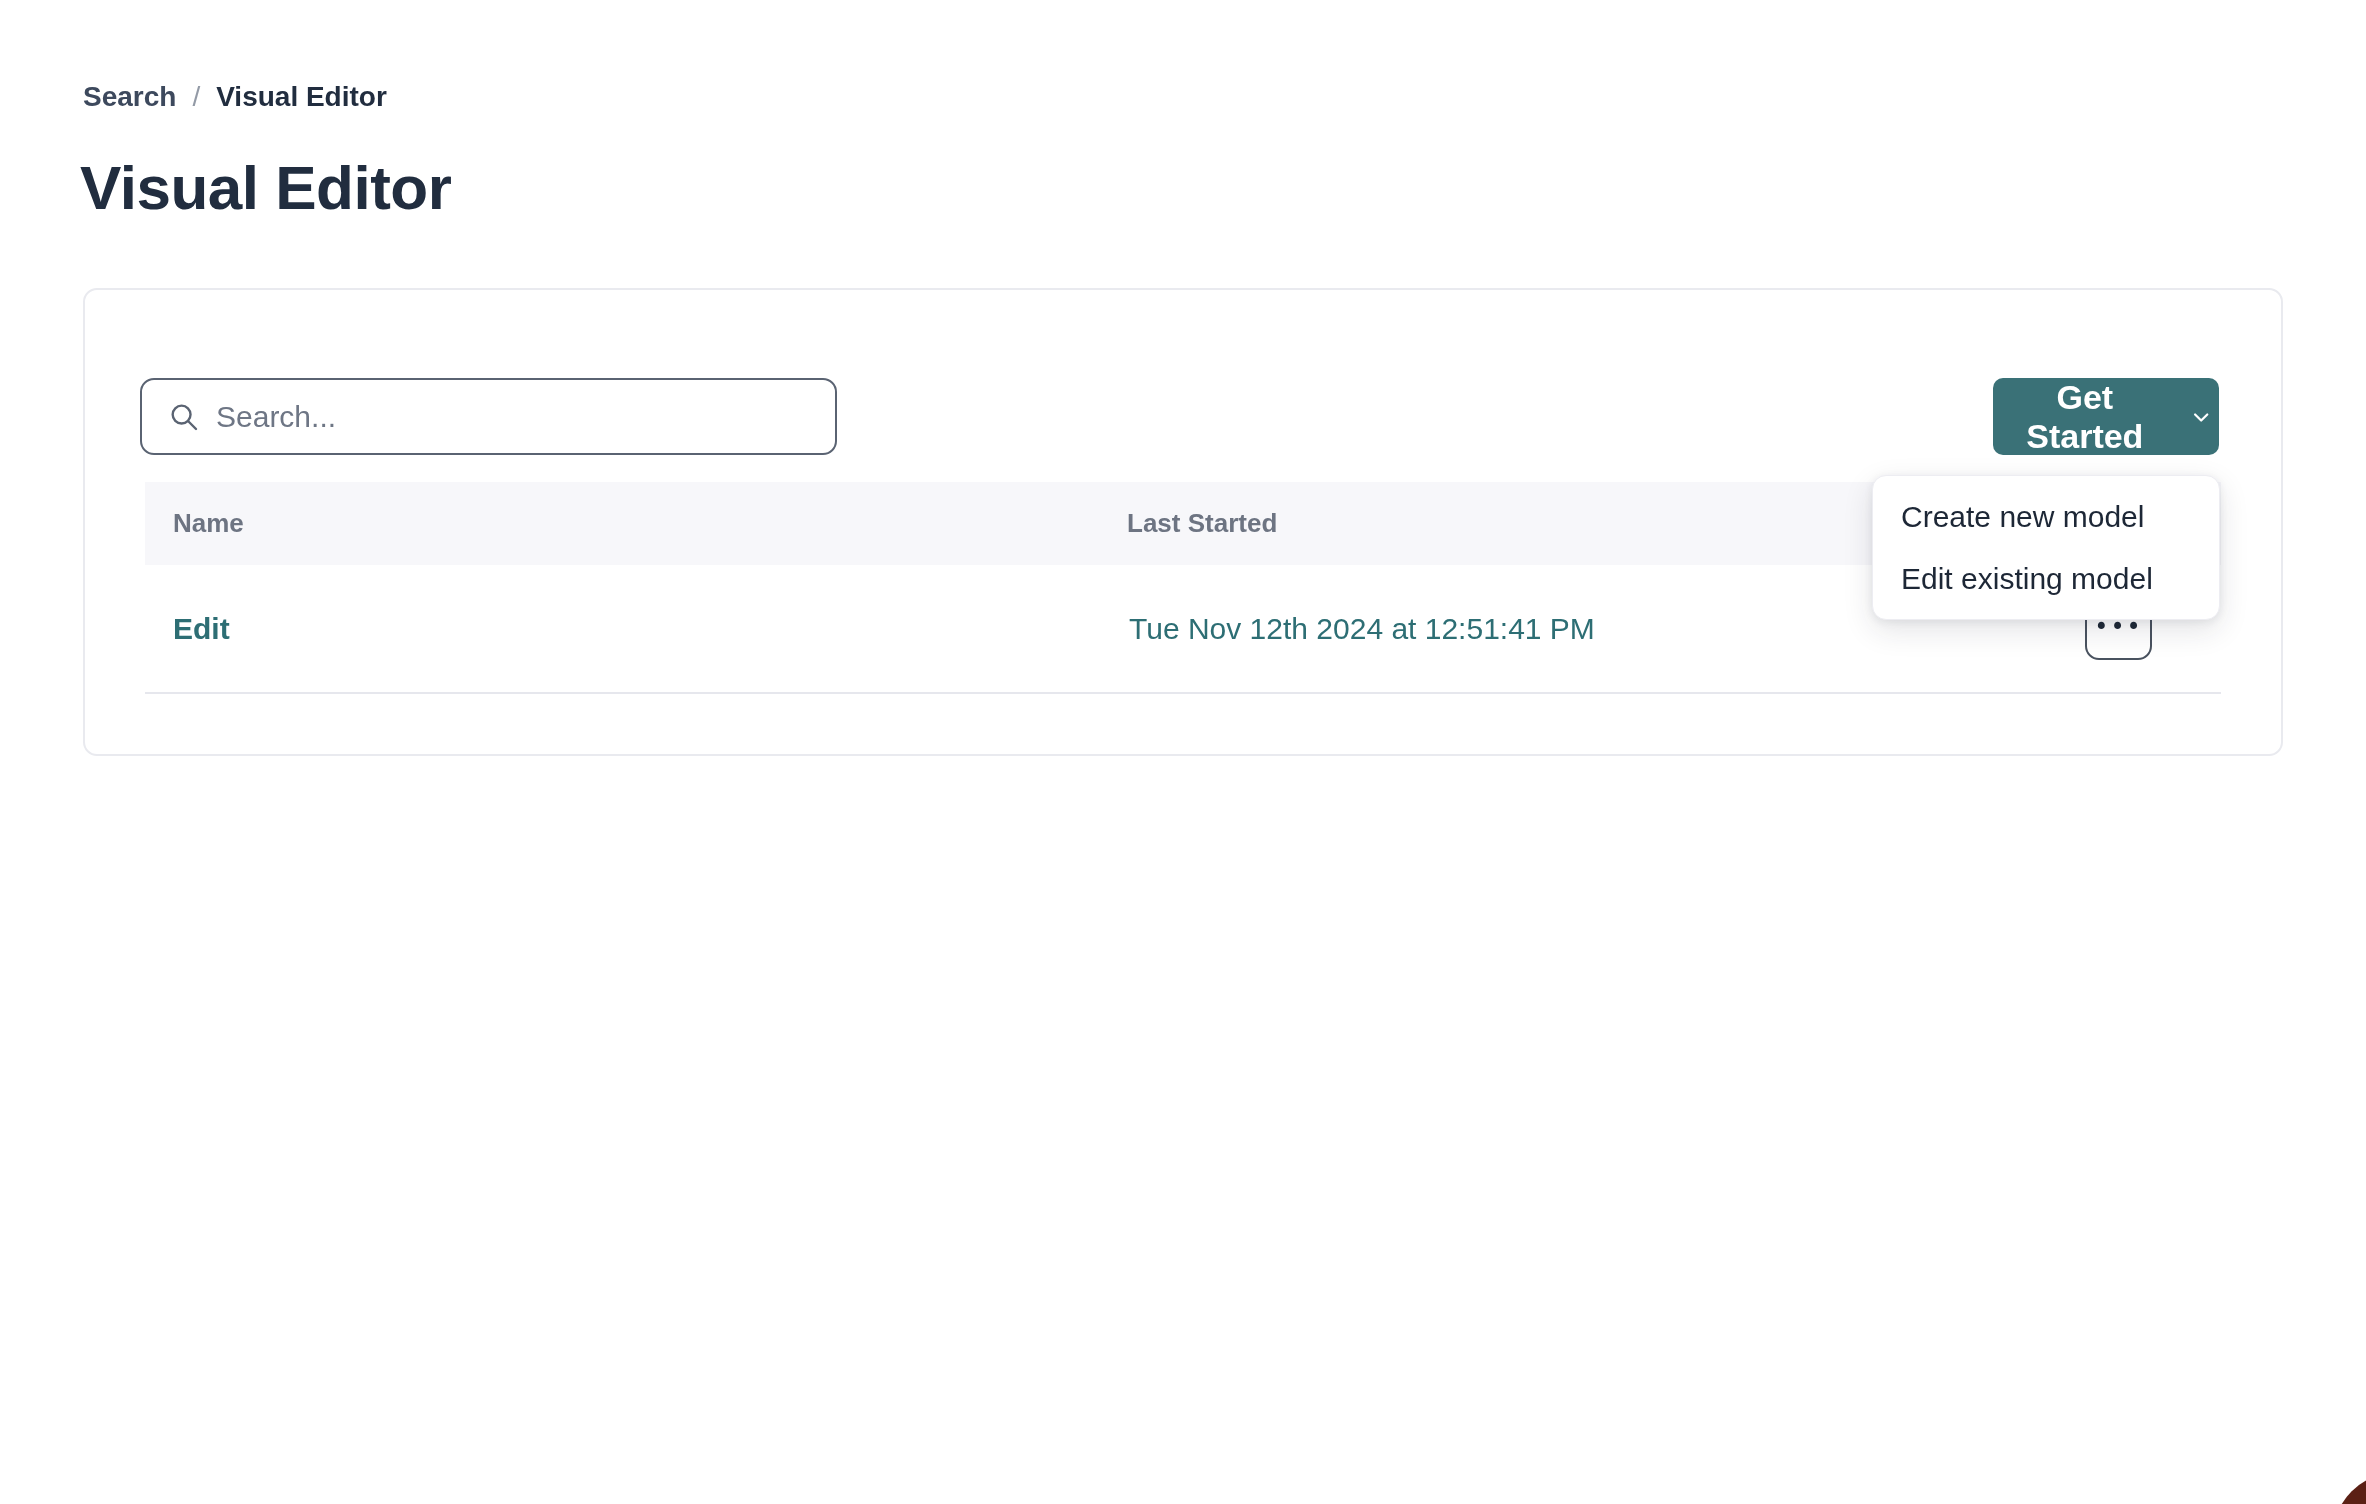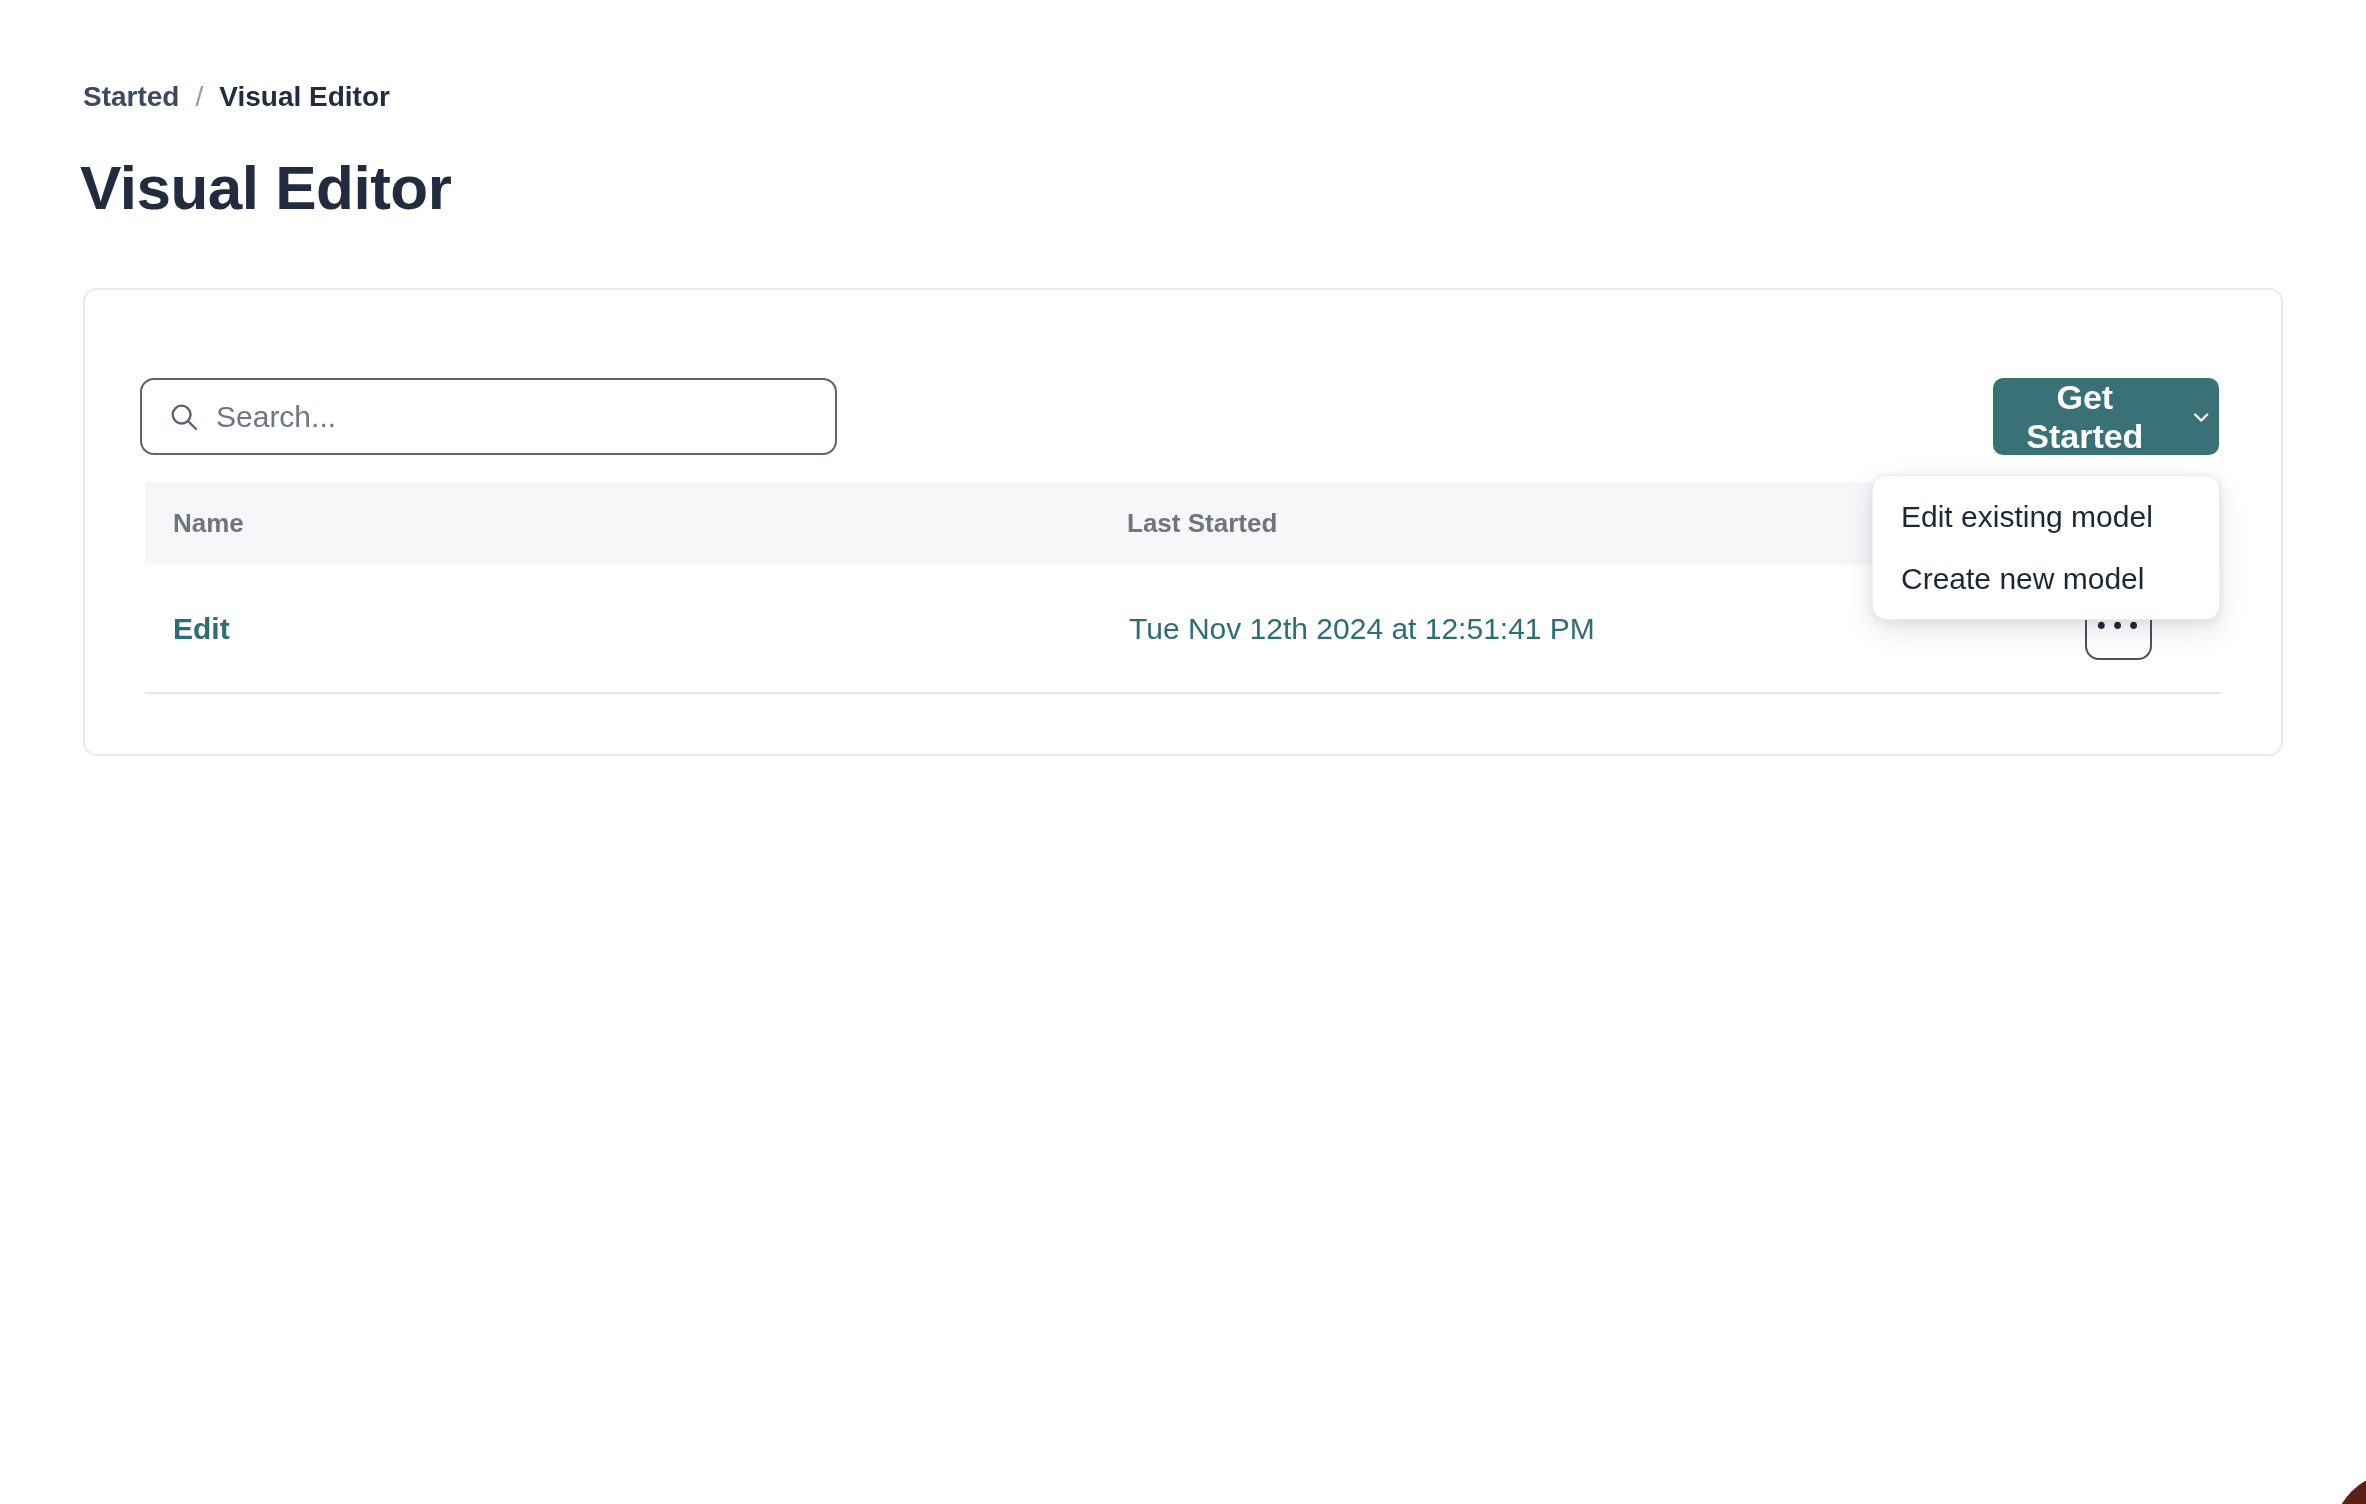--- a/index.html
+++ b/index.html
@@ -103,21 +103,21 @@
     position:absolute;left:2333px;top:1473px;width:126px;height:126px;
     border-radius:50%;background:#5B2015;
   }
 </style>
 </head>
 <body>
 
 <div class="page">
 
   <nav class="breadcrumb">
-    <a class="crumb-link">Started</a>
+    <a class="crumb-link">Search</a>
     <span class="crumb-sep">/</span>
     <span class="crumb-current">Visual Editor</span>
   </nav>
 
   <h1 class="page-title">Visual Editor</h1>
 
   <section class="card"></section>
 
   <div class="search-wrap">
     <svg width="32" height="32" viewBox="0 0 24 24" fill="none">
@@ -144,19 +144,19 @@
     <a class="cell cell-date">Tue Nov 12th 2024 at 12:51:41 PM</a>
   </div>
 
   <div class="row-divider"></div>
 
   <button class="btn-ellipsis">
     <span>•••</span>
   </button>
 
   <div class="menu">
+    <div class="menu-item">Create new model</div>
     <div class="menu-item">Edit existing model</div>
-    <div class="menu-item">Create new model</div>
   </div>
 
   <div class="corner-red"></div>
 
 </div>
 
 </body></html>

